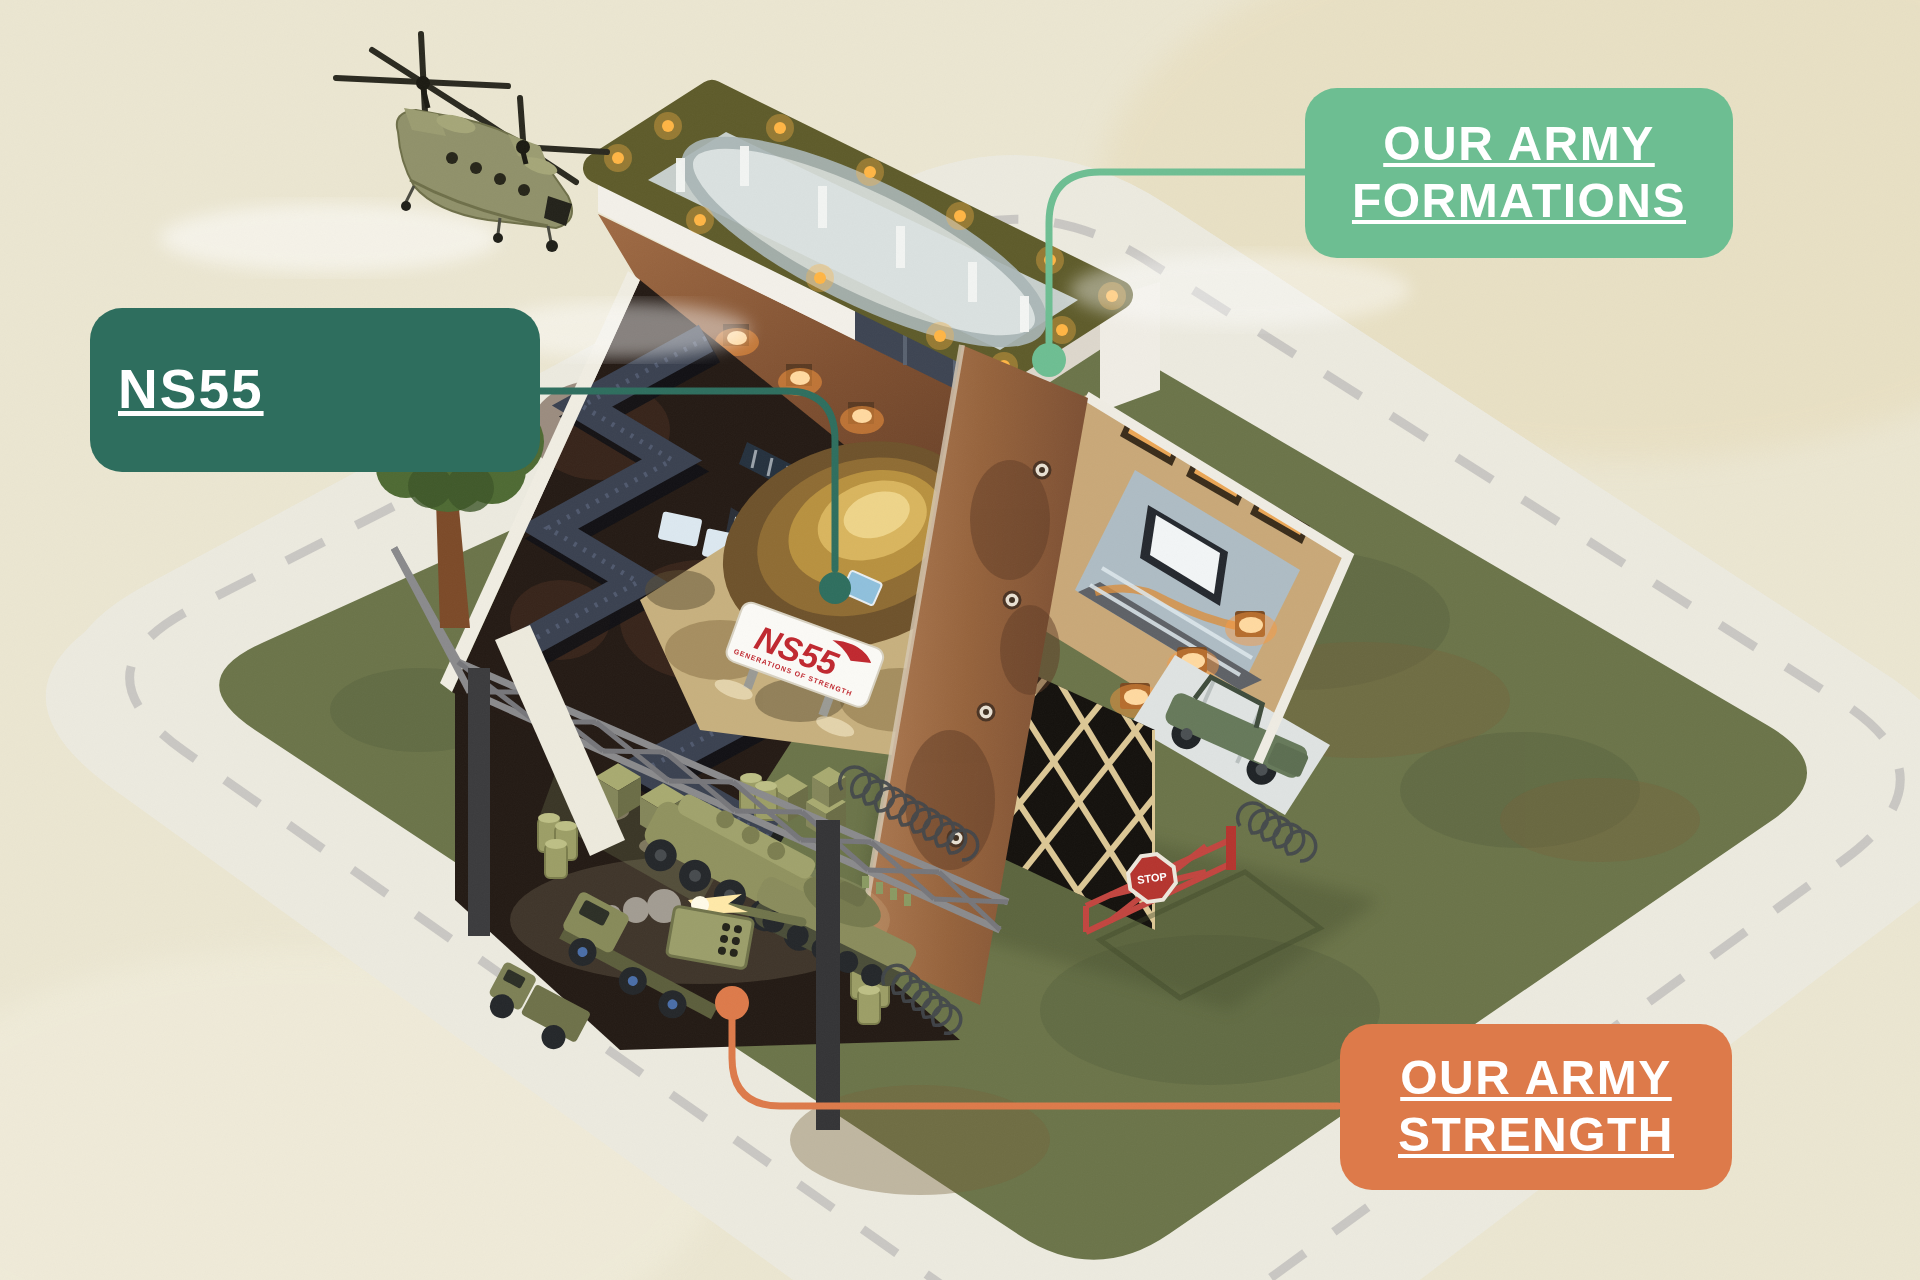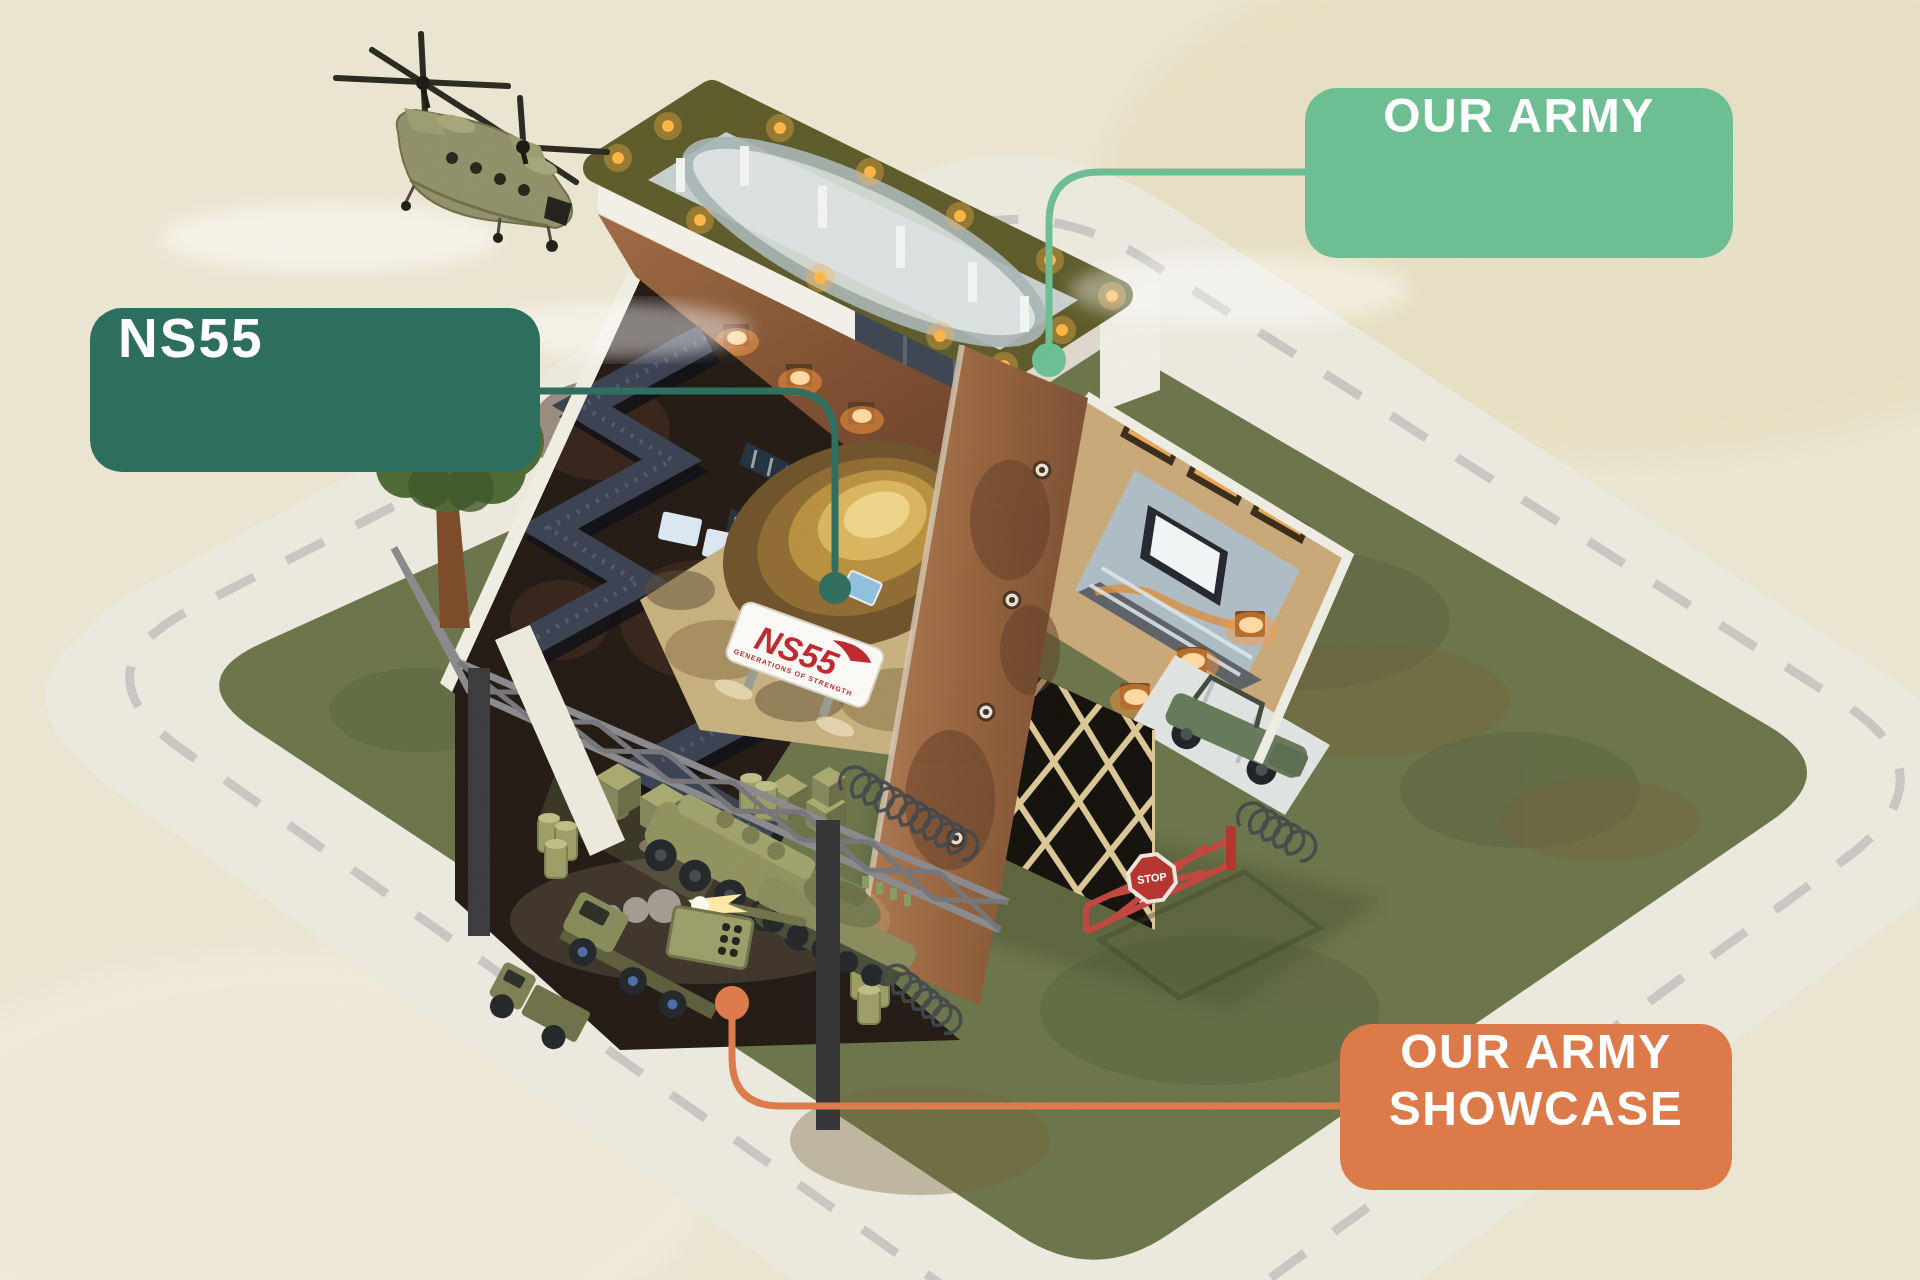--- a/index.html
+++ b/index.html
@@ -1,18 +1,18 @@
 <!DOCTYPE html>
 <html><head>
 <meta charset="utf-8">
 <style>
   html,body{margin:0;padding:0;background:#ebe6d1;}
   #stage{position:relative;width:1920px;height:1280px;overflow:hidden;font-family:"Liberation Sans",sans-serif;}
   #scene{position:absolute;left:0;top:0;width:1920px;height:1280px;}
-  .callout{position:absolute;border-radius:32px;color:#ffffff;font-weight:bold;display:flex;flex-direction:column;line-height:1.18;letter-spacing:1.5px;box-sizing:border-box;}
+  .callout{position:absolute;border-radius:32px;color:#ffffff;font-weight:bold;display:flex;flex-direction:column;justify-content:center;line-height:1.18;letter-spacing:1.5px;box-sizing:border-box;text-decoration:underline;}
   #callout-formations{left:1305px;top:88px;width:428px;height:170px;background:#6dbe92;align-items:center;text-align:center;font-size:48px;}
   #callout-platforms{left:1340px;top:1024px;width:392px;height:166px;background:#dd7a4a;align-items:center;text-align:center;font-size:48px;}
   #callout-showcase{left:90px;top:308px;width:450px;height:164px;background:#2e6e5e;align-items:flex-start;padding-left:28px;font-size:55px;letter-spacing:2px;line-height:1.12;}
   .callout span{display:block;}
   svg text{font-family:"Liberation Sans",sans-serif;}
 </style>
 </head>
 <body>
 
 <div id="stage">
@@ -560,21 +560,22 @@
     <circle cx="835" cy="588" r="16" fill="#2e6e5e"></circle>
     <path d="M 732 1020 L 732 1058 Q 732 1106 780 1106 L 1338 1106" fill="none" stroke-width="7" stroke-linecap="round" stroke="#dd7a4a"></path>
     <circle cx="732" cy="1003" r="17" fill="#dd7a4a"></circle>
   </g>
 
   <rect x="0" y="0" width="1920" height="1280" filter="url(#paper)" opacity="0.035"></rect>
 </svg>
 
 <div class="callout" id="callout-formations">
   <span>OUR ARMY</span>
+  <span>FORMATIONS</span>
 </div>
 <div class="callout" id="callout-showcase">
   <span>NS55</span>
 </div>
 <div class="callout" id="callout-platforms">
   <span>OUR ARMY</span>
-  <span>SHOWCASE</span>
+  <span>STRENGTH</span>
 </div>
 </div>
 
 </body></html>

